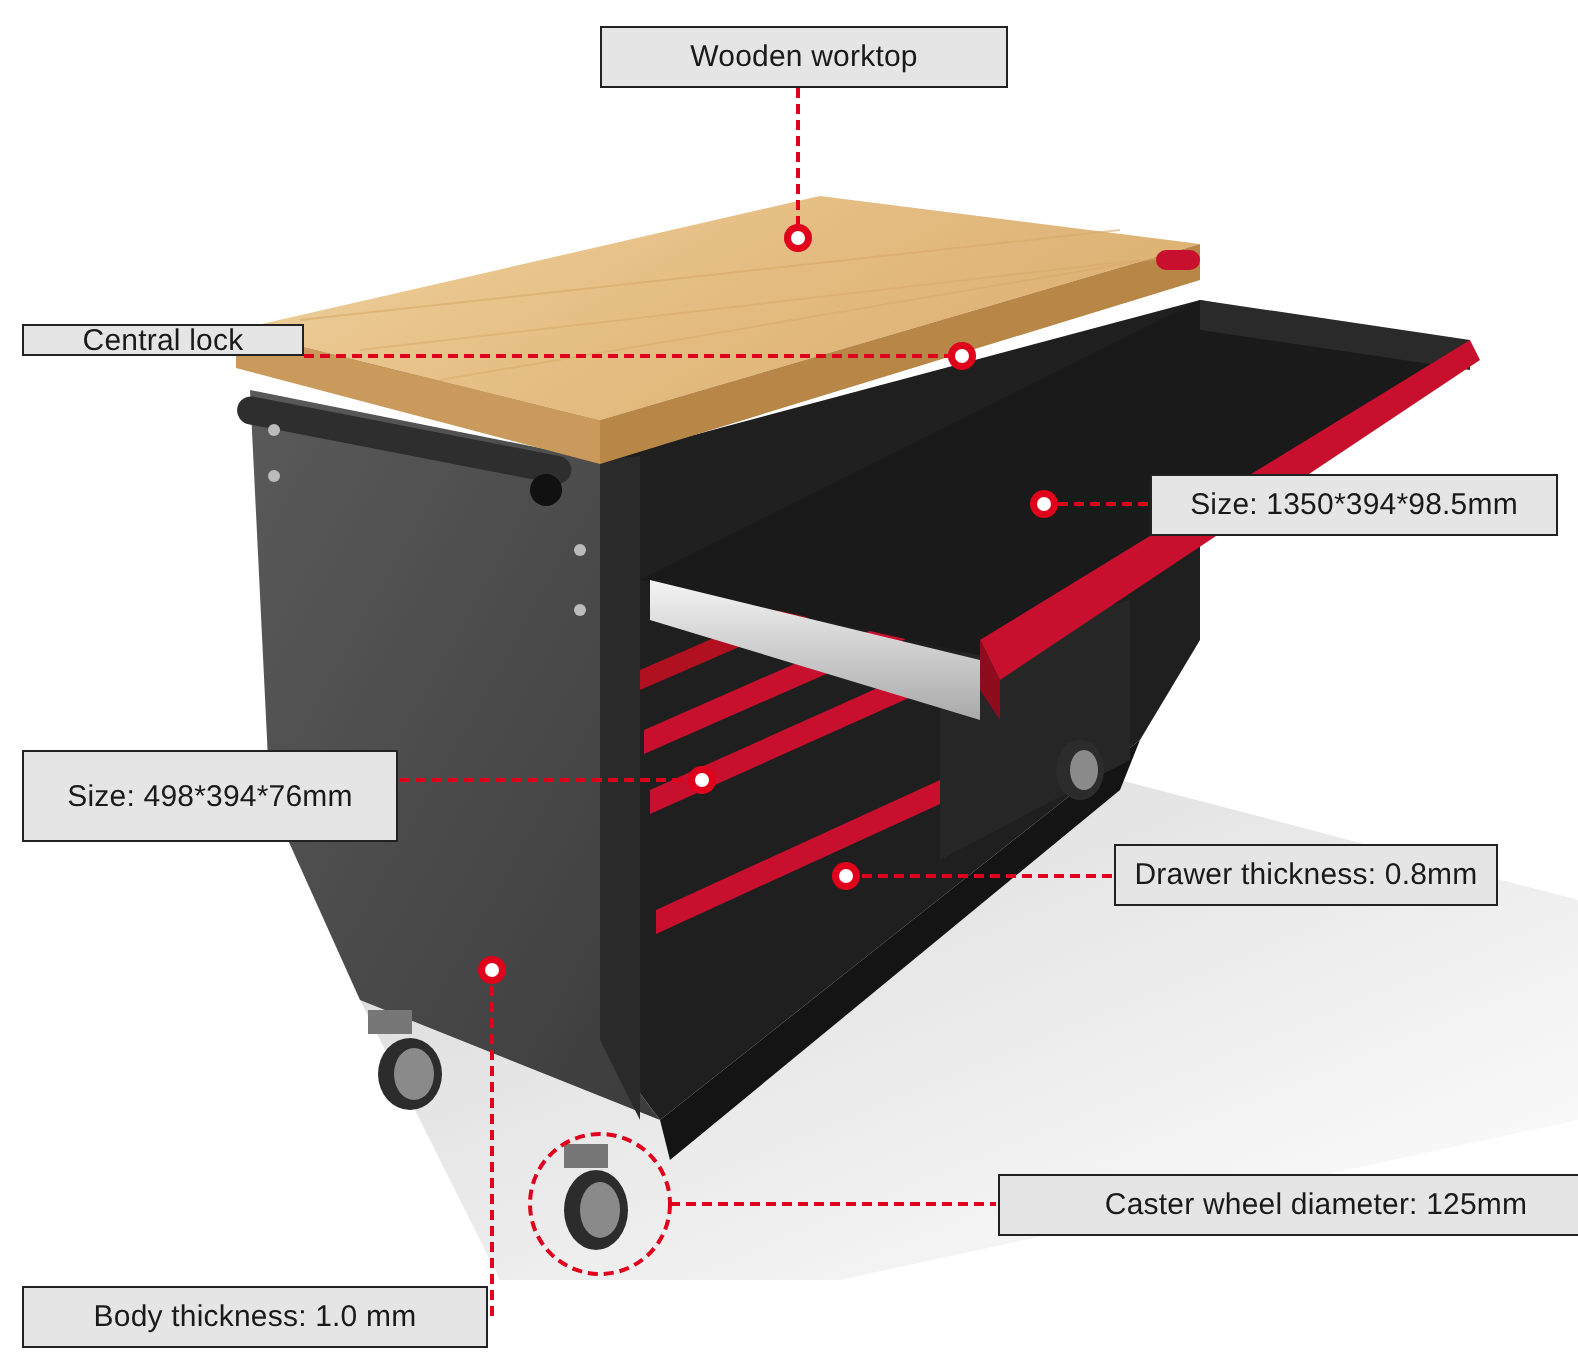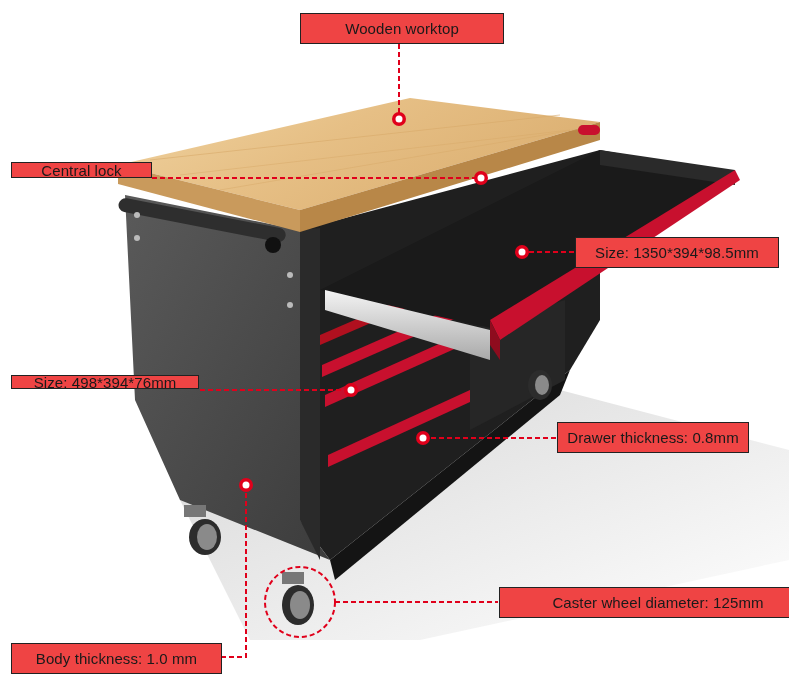--- a/index.html
+++ b/index.html
@@ -1,19 +1,19 @@
 <!DOCTYPE html>
 <html><head>
 <meta charset="utf-8">
 <style>
   html, body { margin:0; padding:0; }
   body { width:789px; height:685px; background:#ffffff; position:relative; overflow:hidden;
          font-family:"Liberation Sans", "DejaVu Sans", sans-serif; }
   #scene { position:absolute; left:0; top:0; width:789px; height:685px; }
-  .label-box { position:absolute; background:#ef4444; border:1.5px solid #222; color:#1a1a1a;
+  .label-box { position:absolute; background:#e5e5e5; border:1.5px solid #222; color:#1a1a1a;
                font-size:15px; line-height:1; display:flex; align-items:center; justify-content:center;
                box-sizing:border-box; white-space:nowrap; letter-spacing:0.1px; }
 </style>
 </head>
 <body>
 
 <div id="scene">
   <svg width="789" height="685" viewBox="0 0 789 685">
     <defs>
       <linearGradient id="floorShadow" x1="0" y1="0" x2="1" y2="1">
@@ -138,17 +138,17 @@
           <circle cx="246" cy="485" r="7" fill="#e0001b"></circle>
           <circle cx="246" cy="485" r="3.5" fill="#fff"></circle>
         </g>
     </g>
   </svg>
 
   
   <div class="label-box" style="left:300px; top:13px; width:204px; height:31px;">Wooden worktop</div>
   <div class="label-box" style="left:11px; top:162px; width:141px; height:16px;">Central lock</div>
   <div class="label-box" style="left:575px; top:237px; width:204px; height:31px;">Size: 1350*394*98.5mm</div>
-  <div class="label-box" style="left:11px; top:375px; width:188px; height:14px;">Size: 498*394*76mm</div>
+  <div class="label-box" style="left:11px; top:375px; width:188px; height:46px;">Size: 498*394*76mm</div>
   <div class="label-box" style="left:557px; top:422px; width:192px; height:31px;">Drawer thickness: 0.8mm</div>
   <div class="label-box" style="left:499px; top:587px; width:318px; height:31px;">Caster wheel diameter: 125mm</div>
-  <div class="label-box" style="left:11px; top:643px; width:211px; height:31px;">Body thickness: 1.0 mm</div>
+  <div class="label-box" style="left:11px; top:643px; width:233px; height:31px;">Body thickness: 1.0 mm</div>
 </div>
 
 </body></html>

